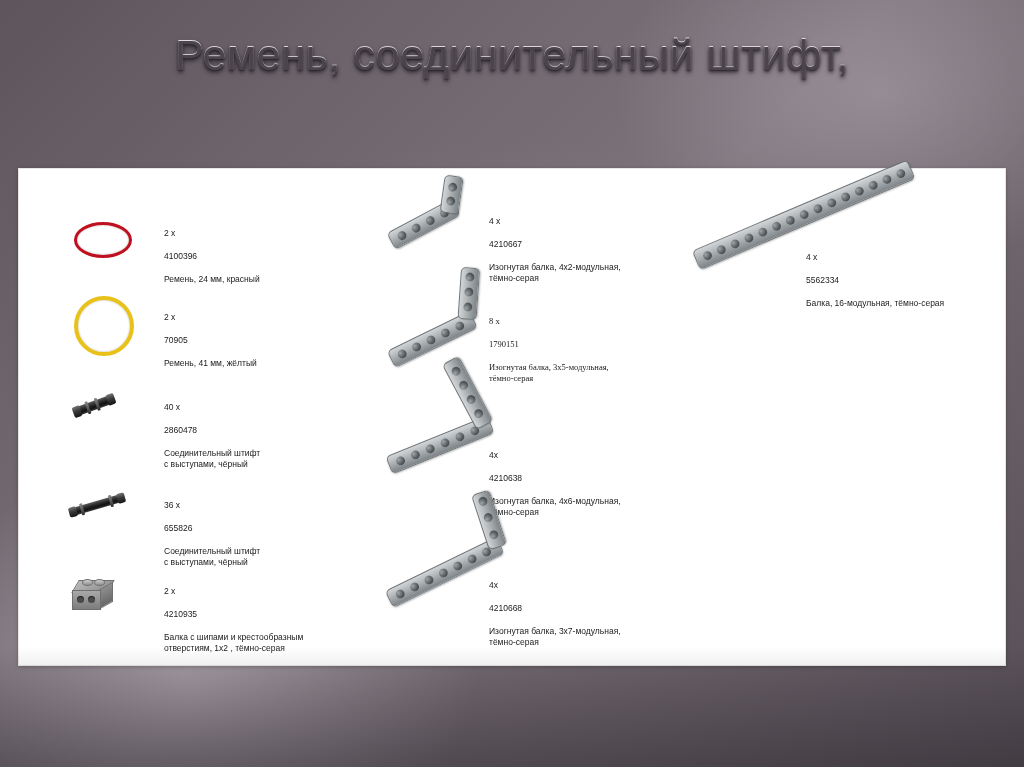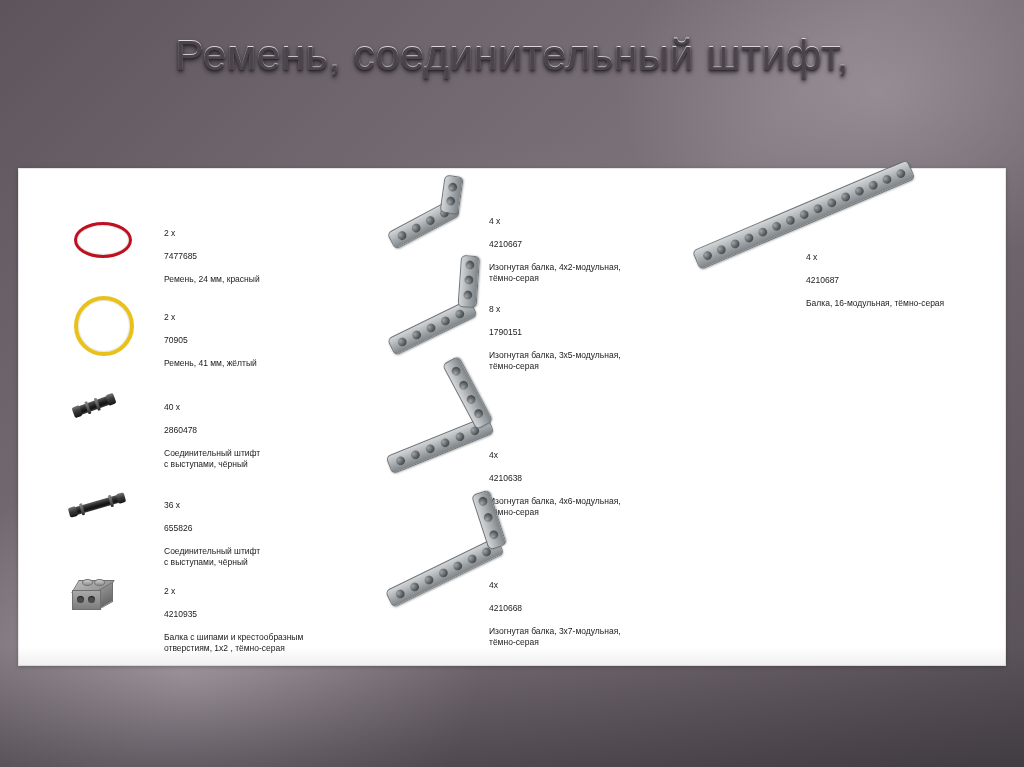--- a/index.html
+++ b/index.html
@@ -211,21 +211,21 @@
 
   <div class="card">
     <div class="card-border"></div>
 
     <div class="part" style="left:46px; top:44px; width:270px; height:56px;">
       <div class="fig" style="left:10px; top:10px;">
         <div class="belt belt-red"></div>
       </div>
       <div class="caption" style="position:absolute; left:100px; top:4px; width:170px;">
         <span class="qty">2 х</span>
-        <span class="code">7477685</span>
+        <span class="code">4100396</span>
         <span class="desc">Ремень, 24 мм, красный</span>
       </div>
     </div>
 
     <div class="part" style="left:46px; top:124px; width:270px; height:66px;">
       <div class="fig" style="left:10px; top:4px;">
         <div class="belt belt-yellow"></div>
       </div>
       <div class="caption" style="position:absolute; left:100px; top:8px; width:170px;">
         <span class="qty">2 х</span>
@@ -304,21 +304,21 @@
         </div>
       </div>
       <div class="caption" style="position:absolute; left:116px; top:10px; width:175px;">
         <span class="qty">4 х</span>
         <span class="code">4210667</span>
         <span class="desc">Изогнутая балка, 4х2-модульная,
 тёмно-серая</span>
       </div>
     </div>
 
-    <div class="part" style="left:355px; top:108px; width:290px; height:90px;">
+    <div class="part" style="left:355px; top:120px; width:290px; height:90px;font-family:Liberation Serif, serif;">
       <div class="fig" style="left:0px; top:0px; width:120px; height:80px;">
         <div class="beam" style="left:18px; top:62px; width:90px; height:17px; transform: rotate(-26deg);">
           <div class="hole" style="left:7px;"></div>
           <div class="hole" style="left:23px;"></div>
           <div class="hole" style="left:39px;"></div>
           <div class="hole" style="left:55px;"></div>
           <div class="hole" style="left:71px;"></div>
         </div>
         <div class="beam" style="left:94px; top:22px; width:50px; height:17px; transform: rotate(-86deg);">
           <div class="hole" style="left:7px;"></div>
@@ -399,19 +399,19 @@
           <div class="hole" style="left:142px;"></div>
           <div class="hole" style="left:157px;"></div>
           <div class="hole" style="left:172px;"></div>
           <div class="hole" style="left:187px;"></div>
           <div class="hole" style="left:202px;"></div>
           <div class="hole" style="left:217px;"></div>
         </div>
       </div>
       <div class="caption" style="position:absolute; left:128px; top:62px; width:200px;">
         <span class="qty">4 х</span>
-        <span class="code">4210687</span>
+        <span class="code">5562334</span>
         <span class="desc">Балка, 16-модульная, тёмно-серая</span>
       </div>
     </div>
 
   </div>
 </div>
 
 </body></html>

